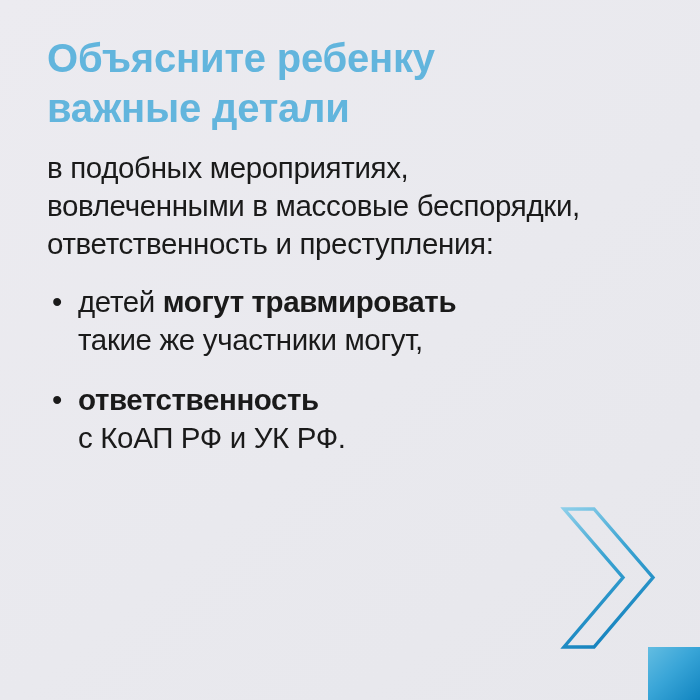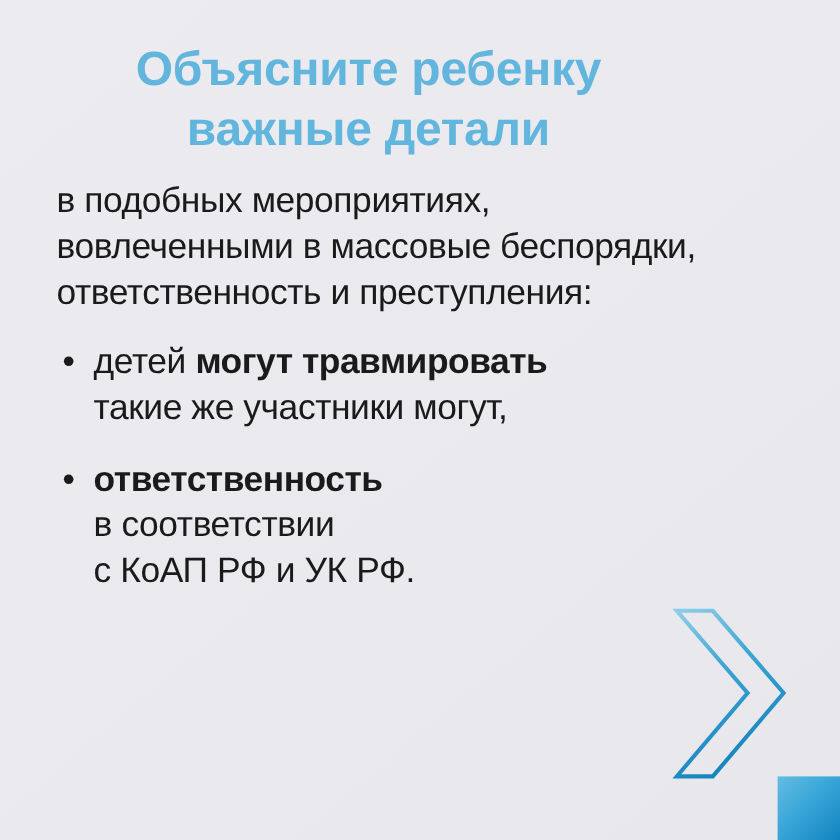--- a/index.html
+++ b/index.html
@@ -63,21 +63,20 @@
     font-size: 40px;
     font-weight: bold;
     line-height: 50px;
     letter-spacing: -0.2px;
     margin: 0 0 16px 0;
     max-width: 520px;
   }
   #page-title .title-line {
     display: block;
     white-space: nowrap;
-    text-align: center;
   }
 
   #intro-paragraph {
     color: #1a1a1a;
     font-size: 29.5px;
     line-height: 38px;
     margin: 0;
     letter-spacing: -0.35px;
   }
   #intro-paragraph .para-line {
@@ -142,21 +141,20 @@
 
       <li>
         <span class="bullet-marker">•</span>
         <span class="item-line"><span>детей </span><span class="bold">могут травмировать</span></span>
         <span class="item-line">такие же участники могут,</span>
       </li>
 
       <li>
         <span class="bullet-marker">•</span>
         <span class="item-line bold">ответственность</span>
-        <span class="item-line">в соответствии</span>
         <span class="item-line">с КоАП РФ и УК РФ.</span>
       </li>
 
     </ul>
   </div>
 
   <div id="chevron-decoration">
     <svg viewBox="0 0 104 156" xmlns="http://www.w3.org/2000/svg">
       <defs>
         <linearGradient id="chevGrad" x1="0" y1="0" x2="0.35" y2="1">

